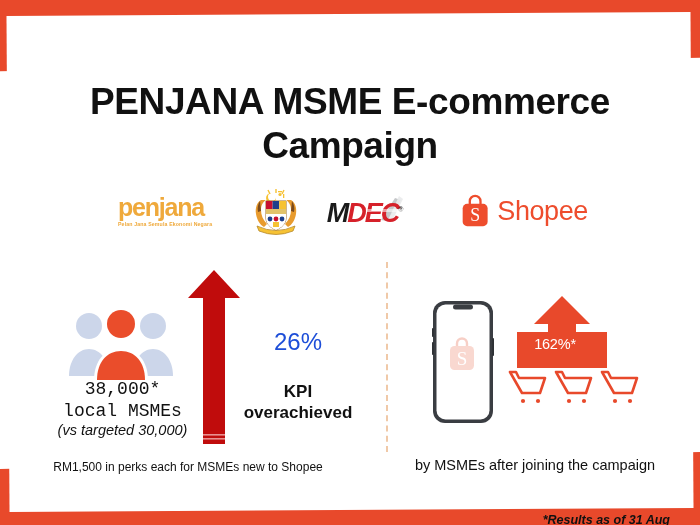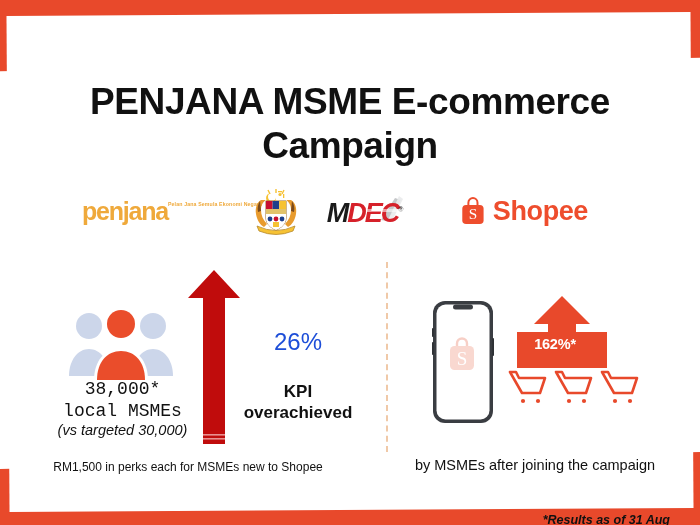--- a/index.html
+++ b/index.html
@@ -38,42 +38,42 @@
   }
 
   
   .logos{
     position:absolute;left:118px;top:146px;width:470px;height:58px;
     display:flex;align-items:center;justify-content:space-between;
   }
   .logo{display:flex;align-items:center;justify-content:center;}
 
   
-  .penjana{align-items:flex-start;width:108px;}
+  .penjana{flex-direction:column;align-items:flex-start;width:108px;}
   .penjana-word{
     font-size:25px;font-weight:700;color:#EFA93B;letter-spacing:-1.2px;line-height:24px;
   }
   .penjana-tag{
     font-size:5.2px;font-weight:700;color:#EFA93B;letter-spacing:0.15px;
     margin-top:2px;white-space:nowrap;
   }
 
   
   .jata{width:58px;height:50px;position:relative;}
 
   
   .mdec{width:112px;position:relative;height:34px;}
   .mdec-txt{font-size:27px;font-weight:800;font-style:italic;letter-spacing:-2px;line-height:30px;}
   .mdec-m{color:#1A1A1A;}
   .mdec-dec{color:#D6212A;}
   .mdec-r{font-size:7px;color:#1A1A1A;vertical-align:super;font-style:normal;font-weight:700;}
 
   
   .shopee{width:128px;gap:7px;}
-  .shopee-word{font-size:27px;color:#EE4D2D;font-weight:700;letter-spacing:-0.4px;}
+  .shopee-word{font-size:27px;color:#EE4D2D;font-weight:400;letter-spacing:-0.4px;}
 
   
   .divider{
     position:absolute;left:386px;top:226px;width:0;height:190px;
     border-left:2px dashed #F0C9A8;
   }
 
   
   .people-icon{position:absolute;left:63px;top:268px;width:116px;height:80px;}
   .stat-38000{
@@ -96,21 +96,21 @@
   .perks-caption{
     position:absolute;left:18px;top:424px;width:340px;text-align:center;
     font-size:12px;color:#111;
   }
 
   
   .phone{position:absolute;left:432px;top:264px;width:62px;height:124px;}
   .uplift-group{position:absolute;left:512px;top:258px;width:100px;height:80px;}
   .uplift-badge-text{
     position:absolute;left:512px;top:300px;width:86px;text-align:center;
-    font-size:14.5px;color:#ffffff;font-weight:700;letter-spacing:-0.2px;
+    font-size:14.5px;color:#ffffff;font-weight:400;letter-spacing:-0.2px;
   }
   .carts{position:absolute;left:508px;top:332px;width:132px;height:44px;}
   .right-caption{
     position:absolute;left:398px;top:420px;width:274px;text-align:center;
     font-size:14.5px;line-height:19px;color:#111;
   }
   .footnote{
     position:absolute;left:420px;top:477px;width:250px;text-align:right;
     font-size:12.5px;font-style:italic;font-weight:700;color:#111;
   }

